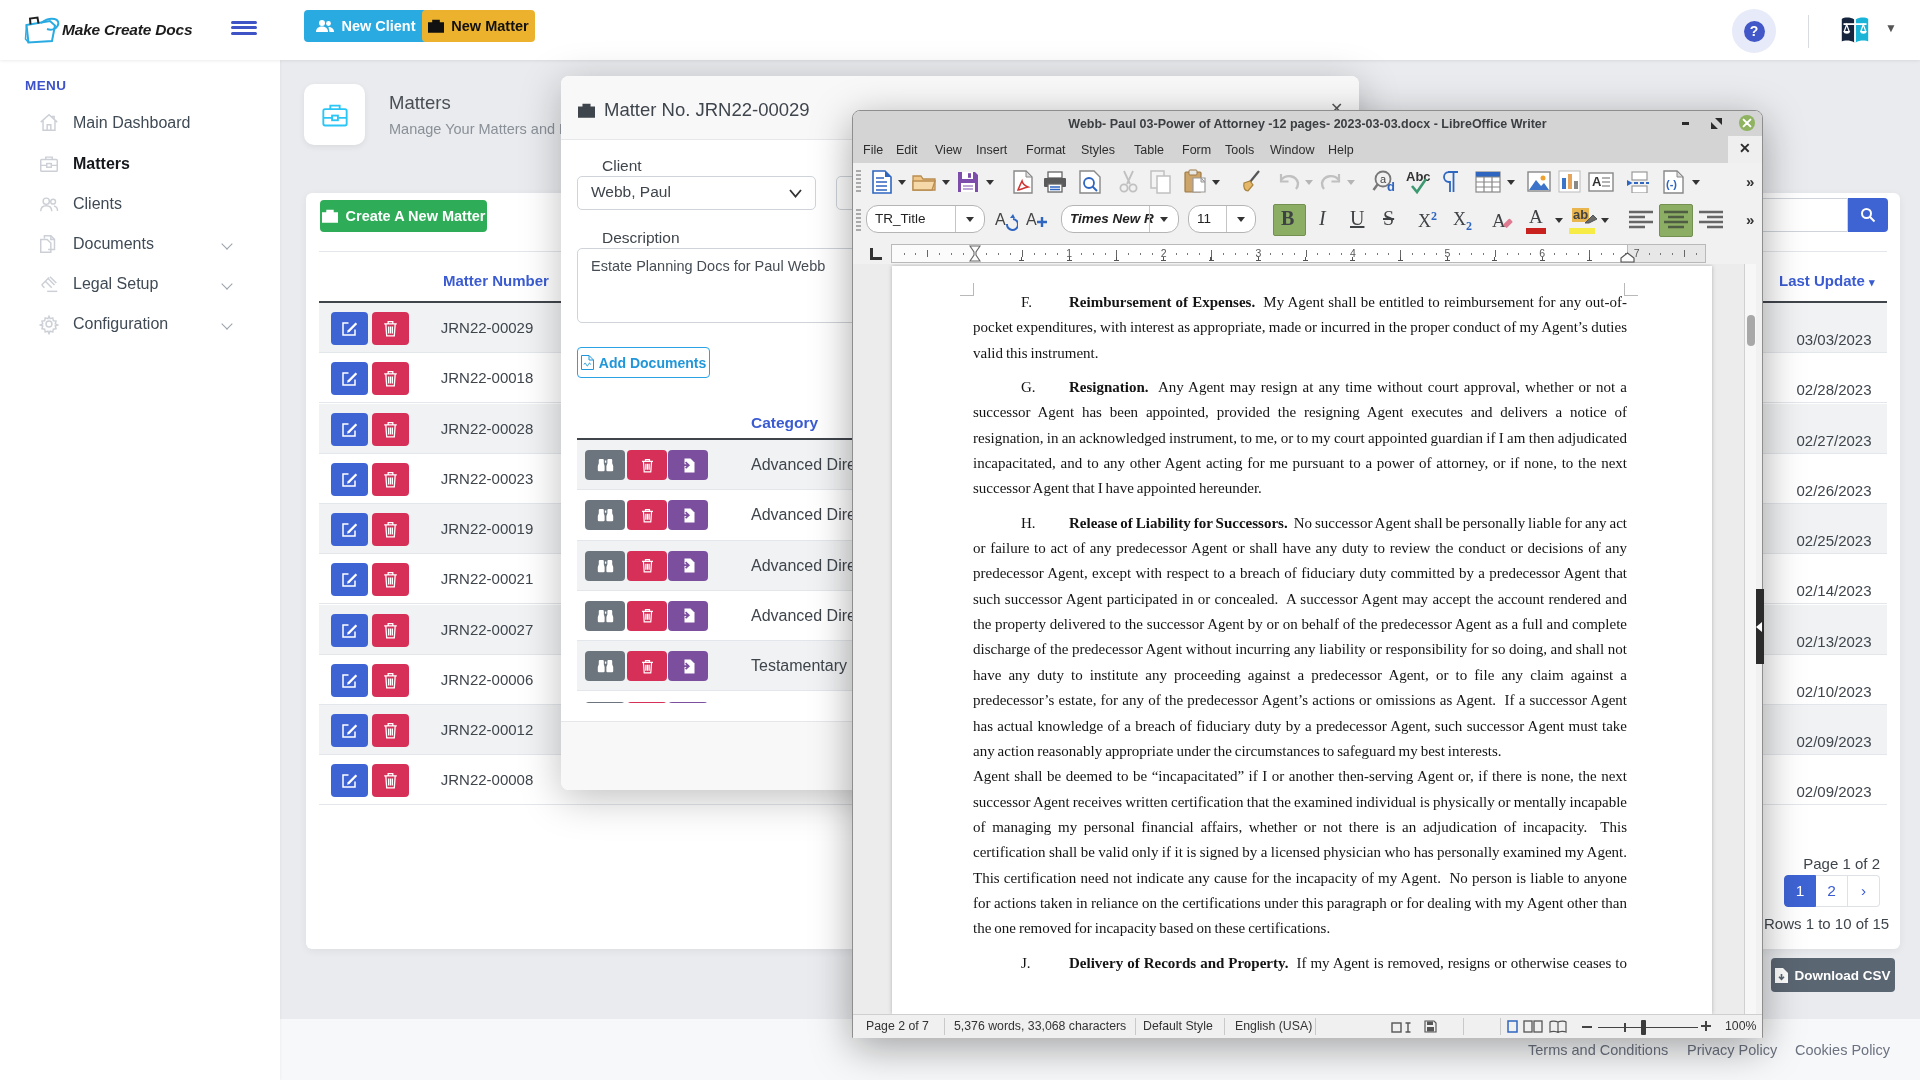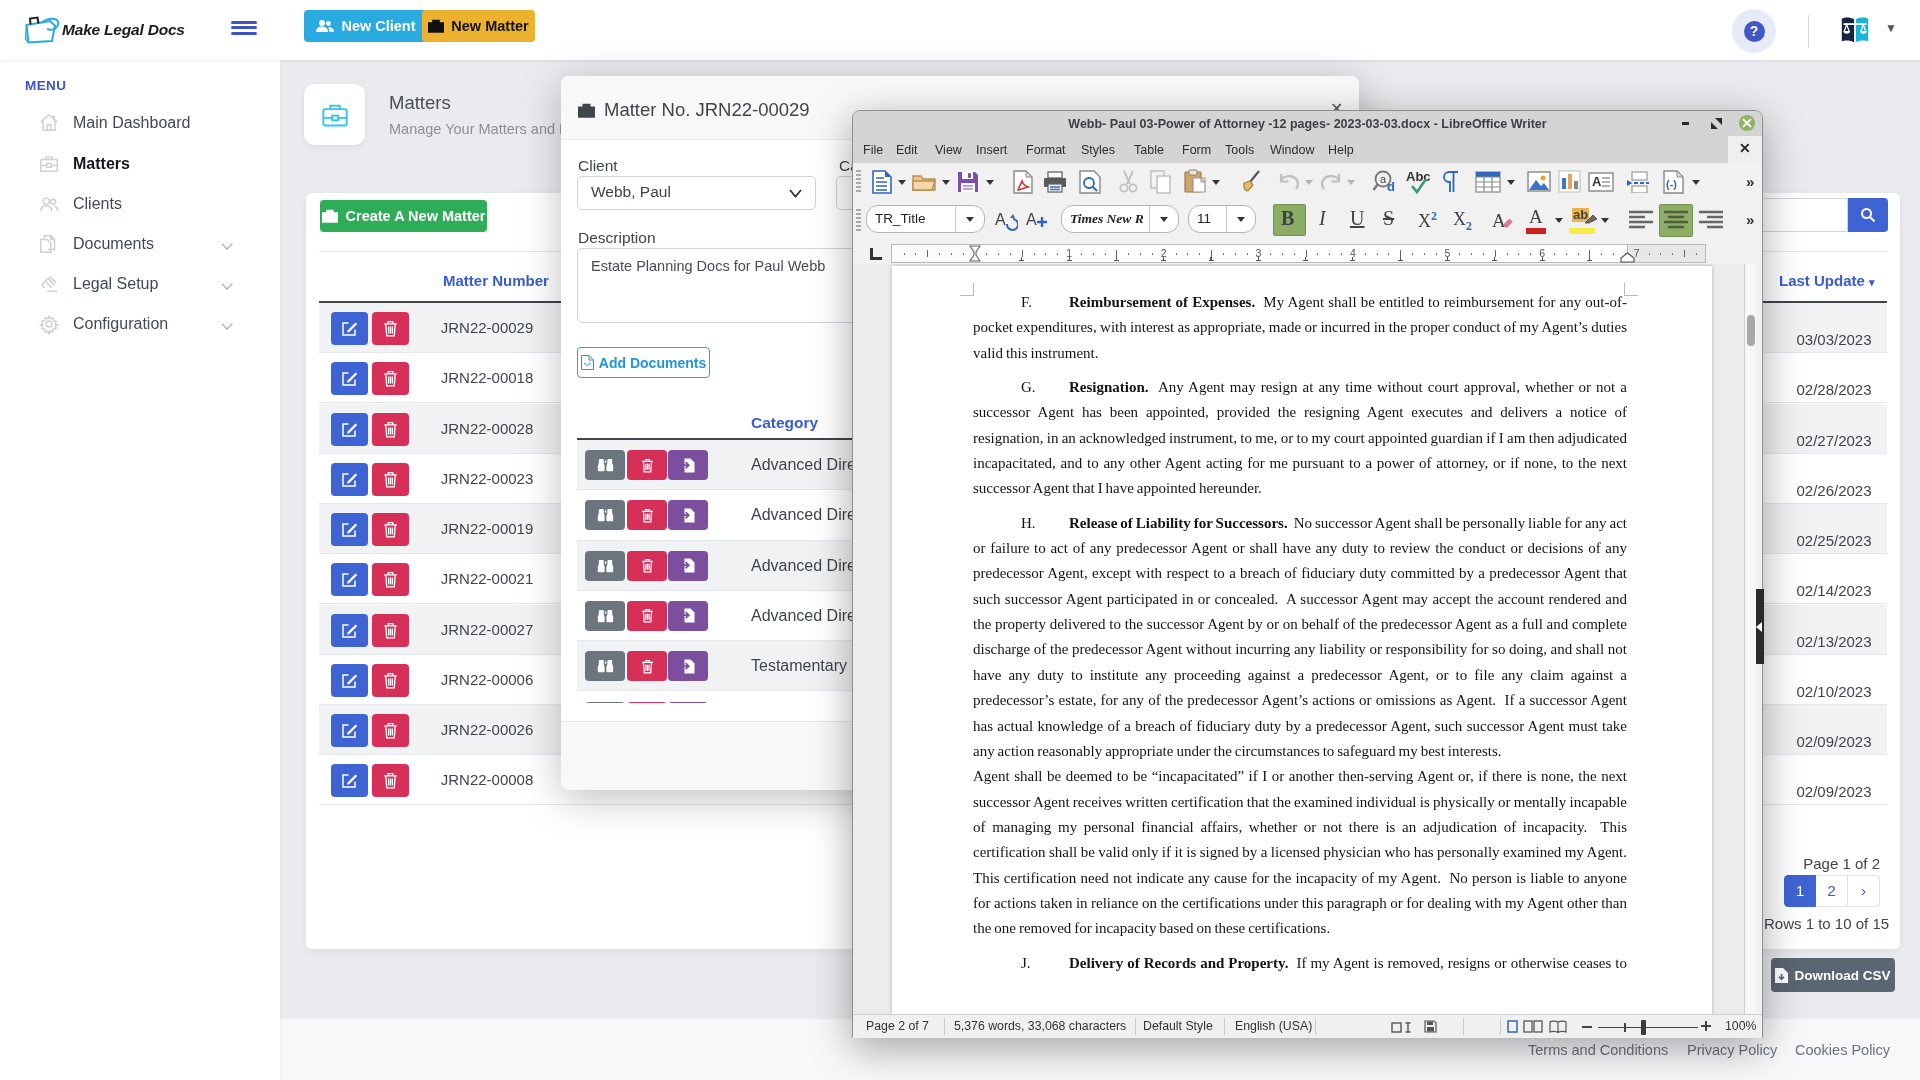--- a/index.html
+++ b/index.html
@@ -41,21 +41,21 @@
 #pager .pcell:first-child { border-left:1px solid #dee2e6; border-radius:4px 0 0 4px; background:#3e63d3; color:#fff; border-color:#3e63d3; }
 #pager .pcell:last-child { border-radius:0 4px 4px 0; }
 #rowsinfo { position:absolute; left:1764px; top:915px; width:200px; text-align:left; font-size:15px; color:#3f454c; }
 #csvbtn { position:absolute; left:1771px; top:958px; width:124px; height:34px; background:#5b6673; border-radius:4px; color:#fff; font-weight:bold; font-size:13.5px; display:flex; align-items:center; justify-content:center; gap:6px; }
 #footerstrip { position:absolute; left:280px; top:1019px; width:1640px; height:61px; background:#f7f8f9; }
 #footerlinks span { position:absolute; top:1042px; font-size:14.5px; color:#6b7280; white-space:nowrap; }
 #modal { position:absolute; left:561px; top:76px; width:798px; height:714px; background:#fff; border-radius:8px; box-shadow:0 8px 40px rgba(0,0,0,.25); z-index:10; }
 #modalhead { position:absolute; left:0; top:0; width:798px; height:64px; background:#f8f8f9; border-bottom:1px solid #e5e7eb; border-radius:8px 8px 0 0; }
 #modaltitle { position:absolute; left:17px; top:23px; font-size:18.5px; color:#3f454c; display:flex; align-items:center; gap:9px; }
 #modalx { position:absolute; left:769px; top:23px; font-size:16px; color:#555; }
-.mlabel { position:absolute; font-size:15.5px; color:#3f454c; }
+.mlabel { position:absolute; font-size:15.5px; color:#3f454c;margin-left:24px; }
 #clientsel { position:absolute; left:16px; top:100px; width:239px; height:34px; border:1px solid #ced4da; border-radius:5px; font-size:15.5px; color:#3f454c; }
 #catsel { position:absolute; left:275px; top:100px; width:239px; height:34px; border:1px solid #ced4da; border-radius:5px; }
 #descarea { position:absolute; left:16px; top:172px; width:766px; height:75px; border:1px solid #ced4da; border-radius:5px; font-size:14.5px; color:#464d54; }
 #adddocs { position:absolute; left:16px; top:271px; width:133px; height:31px; border:1px solid #29a3e3; border-radius:4px; color:#2196d9; font-weight:bold; font-size:14px; display:flex; align-items:center; justify-content:center; gap:5px; }
 #dcathead { position:absolute; left:190px; top:338px; font-size:15.5px; font-weight:bold; color:#3a5bd2; }
 #dtblhline { position:absolute; left:16px; top:362px; width:766px; height:2px; background:#40454c; }
 #dtblwrap { position:absolute; left:16px; top:364px; width:766px; height:263px; overflow:hidden; }
 .drow { position:absolute; left:0; width:900px; height:50.3px; border-bottom:1px solid #e3e6ea; }
 .drow.odd { background:#f1f2f3; }
 .dbtn { position:absolute; top:10px; width:40px; height:30px; border-radius:4px; display:flex; align-items:center; justify-content:center; }
@@ -99,21 +99,21 @@
 .cornerL, .cornerR { position:absolute; top:19px; }
 </style></head><body>
 
 <div id="navbar">
   <svg class="abs" style="left:24px;top:14px" width="38" height="32" viewBox="0 0 38 32">
     <path d="M2.5 11 L26 7 L31 11.5 L28 27 L4.5 28.5 Z" fill="none" stroke="#29abe2" stroke-width="2"></path>
     <path d="M6.5 10.5 L6 4.5 L13.5 3.5 L14.5 9.5" fill="none" stroke="#222" stroke-width="2"></path>
     <path d="M17 9 C27 1.5 37.5 5 33.5 12 C31.5 15.5 27 16.5 23 15" fill="none" stroke="#29abe2" stroke-width="2"></path>
     <path d="M2.5 11 L1.5 25 L4.5 28.5" fill="none" stroke="#29abe2" stroke-width="1.5"></path>
   </svg>
-  <div class="abs" style="left:62px;top:21px;font-size:15.5px;font-weight:bold;font-style:italic;color:#1c1c1c;letter-spacing:-0.2px">Make Legal Docs</div>
+  <div class="abs" style="left:62px;top:21px;font-size:15.5px;font-weight:bold;font-style:italic;color:#1c1c1c;letter-spacing:-0.2px">Make Create Docs</div>
   <div id="burger" class="abs" style="left:231px;top:20.5px">
       <div></div>
       <div></div>
       <div></div>
     </div>
   <div class="navbtn" id="btn-newclient"><svg width="18" height="14" viewBox="0 0 18 14">
         <circle cx="6" cy="4" r="3" fill="#fff"></circle>
         <circle cx="12.5" cy="4.5" r="2.4" fill="#fff"></circle>
         <path d="M0 13 C0 9 3 7.5 6 7.5 C9 7.5 12 9 12 13 Z" fill="#fff"></path>
         <path d="M12.5 8 C15.5 8 18 9.5 18 13 L13.5 13 Z" fill="#fff"></path>
@@ -331,21 +331,21 @@
         <path d="M14 9.5 V15 H2 V3 H7.5"></path>
         <path d="M6.8 10.3 L14.6 2.5 L16.2 4.1 L8.4 11.9 l-2.4.8 Z" fill="#fff" stroke="none"></path>
       </svg>
     </div>
     <div class="rowbtn rb-del">
       <svg width="15" height="17" viewBox="0 0 15 17" fill="none" stroke="#fff" stroke-width="1.3">
         <path d="M1.2 3.8 h12.6 M5.2 3.8 V1.6 h4.6 v2.2 M2.8 3.8 l.9 12 h7.6 l.9-12"></path>
         <path d="M5.6 6.6 v6.8 M7.5 6.6 v6.8 M9.4 6.6 v6.8"></path>
       </svg>
     </div>
-    <div class="mnum">JRN22-00026</div>
+    <div class="mnum">JRN22-00012</div>
     <div class="mdate">02/09/2023</div>
   </div>
 <div class="mrow" style="top:755.2px">
     <div class="rowbtn rb-edit">
       <svg width="17" height="17" viewBox="0 0 17 17" fill="none" stroke="#fff" stroke-width="1.5">
         <path d="M14 9.5 V15 H2 V3 H7.5"></path>
         <path d="M6.8 10.3 L14.6 2.5 L16.2 4.1 L8.4 11.9 l-2.4.8 Z" fill="#fff" stroke="none"></path>
       </svg>
     </div>
     <div class="rowbtn rb-del">
@@ -676,21 +676,21 @@
 <svg class="abs" style="left:141px;top:98px" width="24" height="22" viewBox="0 0 24 22">
       <text x="1" y="16" font-size="16" fill="#444" font-family="Liberation Sans">A</text>
       <path d="M13 15 a5.5 5.5 0 1 0 6 -5" fill="none" stroke="#2f66c0" stroke-width="2"></path>
       <path d="M19 5 l2 4 h-5 Z" fill="#2f66c0"></path>
     </svg>
 <svg class="abs" style="left:172px;top:98px" width="24" height="22" viewBox="0 0 24 22">
       <text x="1" y="16" font-size="16" fill="#444" font-family="Liberation Sans">A</text>
       <path d="M17 8 v10 M12 13 h10" stroke="#2f66c0" stroke-width="2.4"></path>
     </svg>
 <div class="combo" style="left:208px;top:94px;width:118px;height:28px">
-      <span class="cbtxt" style="font-family:Liberation Serif, serif;font-style:italic;font-weight:bold;font-size:13.5px">Times New R</span>
+      <span class="cbtxt" style="font-family:Liberation Sans, sans-serif;font-style:italic;font-weight:bold;font-size:13.5px">Times New R</span>
       <span class="cbdd">
         <span class="tri"></span>
       </span>
     </div>
 <div class="combo" style="left:335px;top:94px;width:68px;height:28px">
       <span class="cbtxt">11</span>
       <span class="cbdd">
         <span class="tri"></span>
       </span>
     </div>

